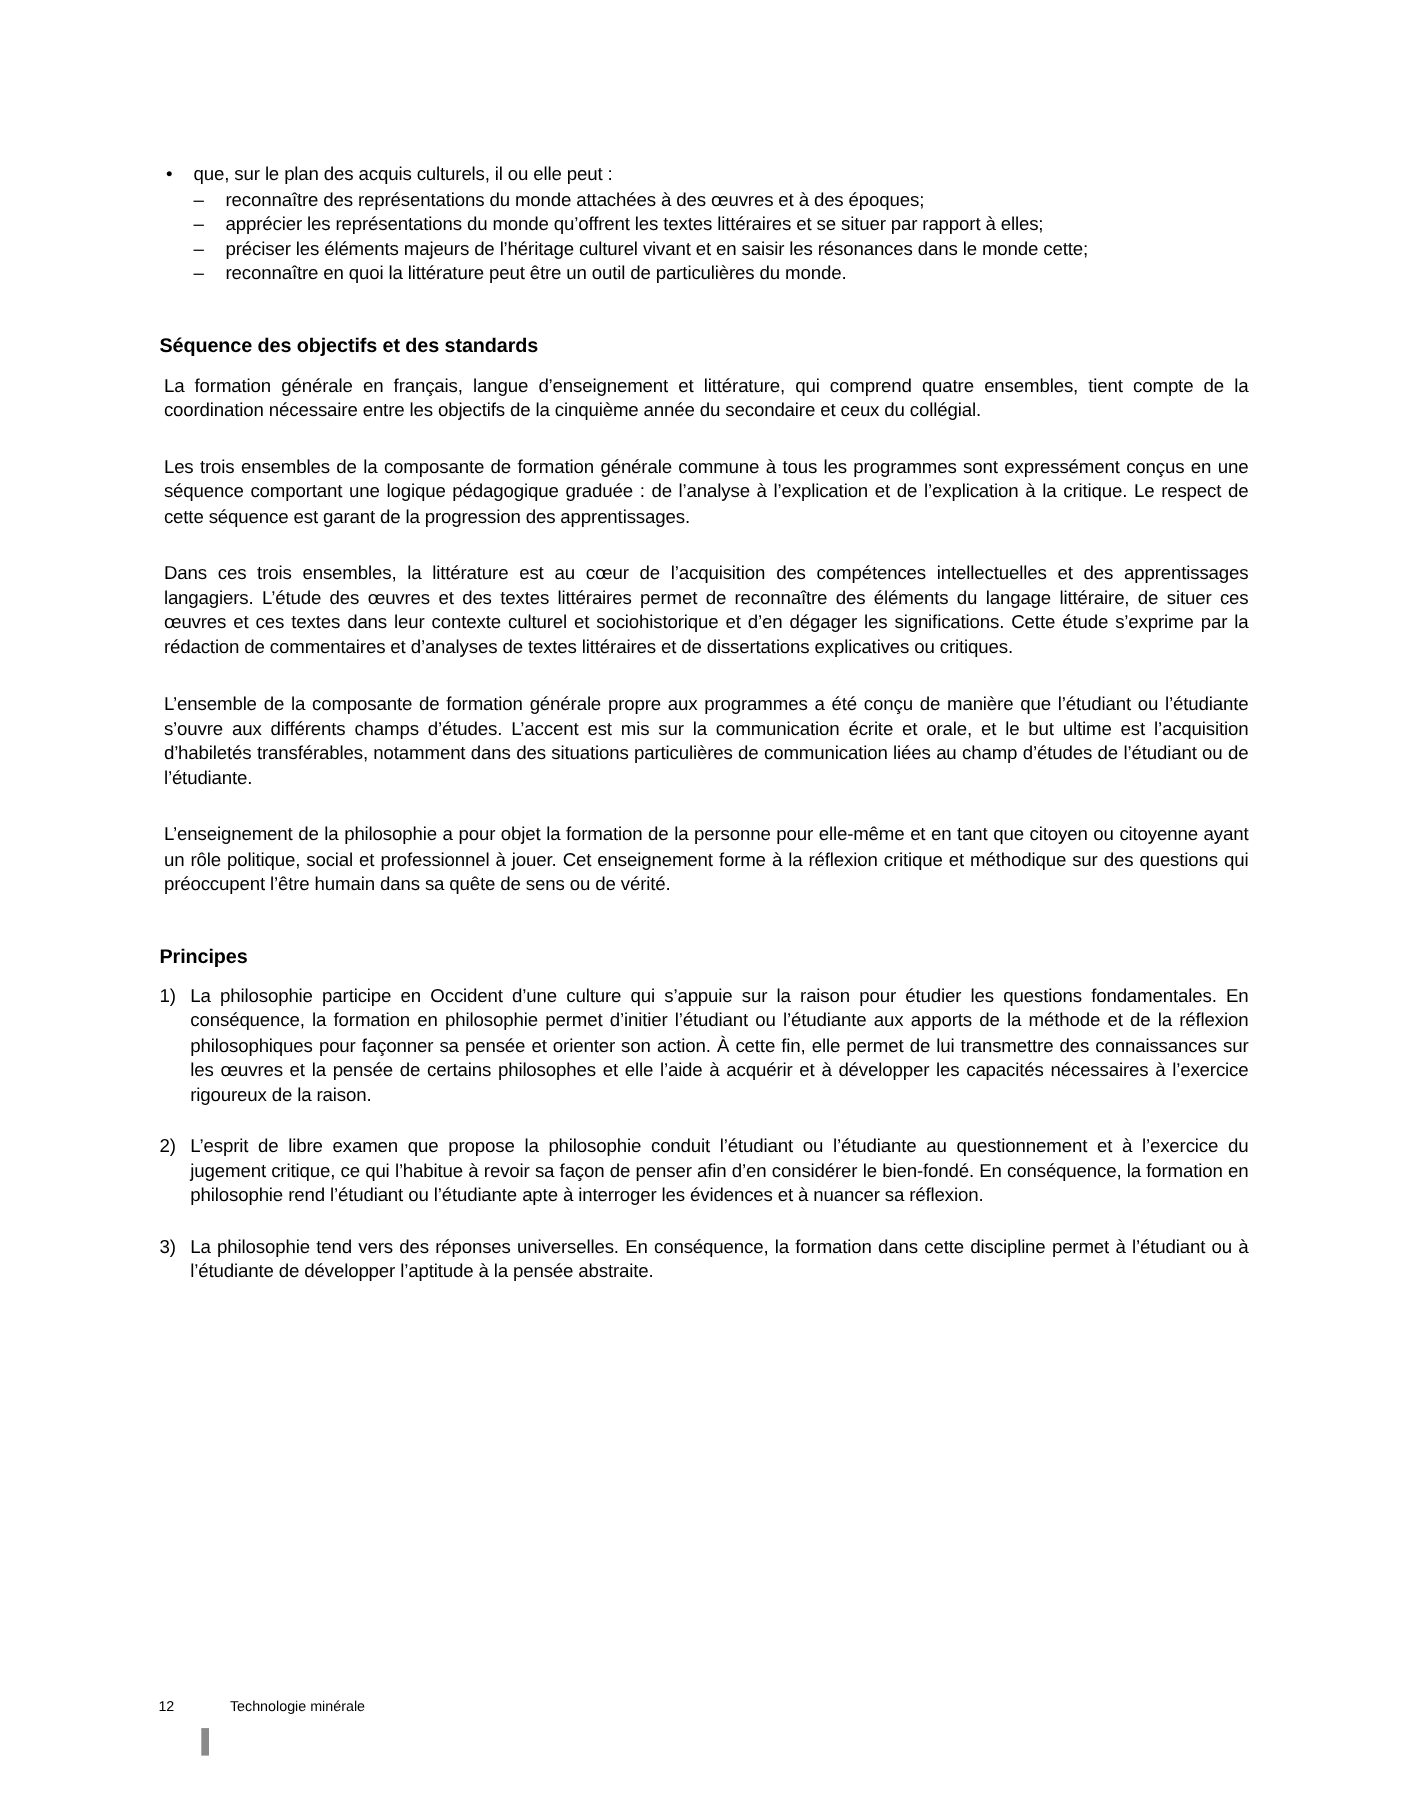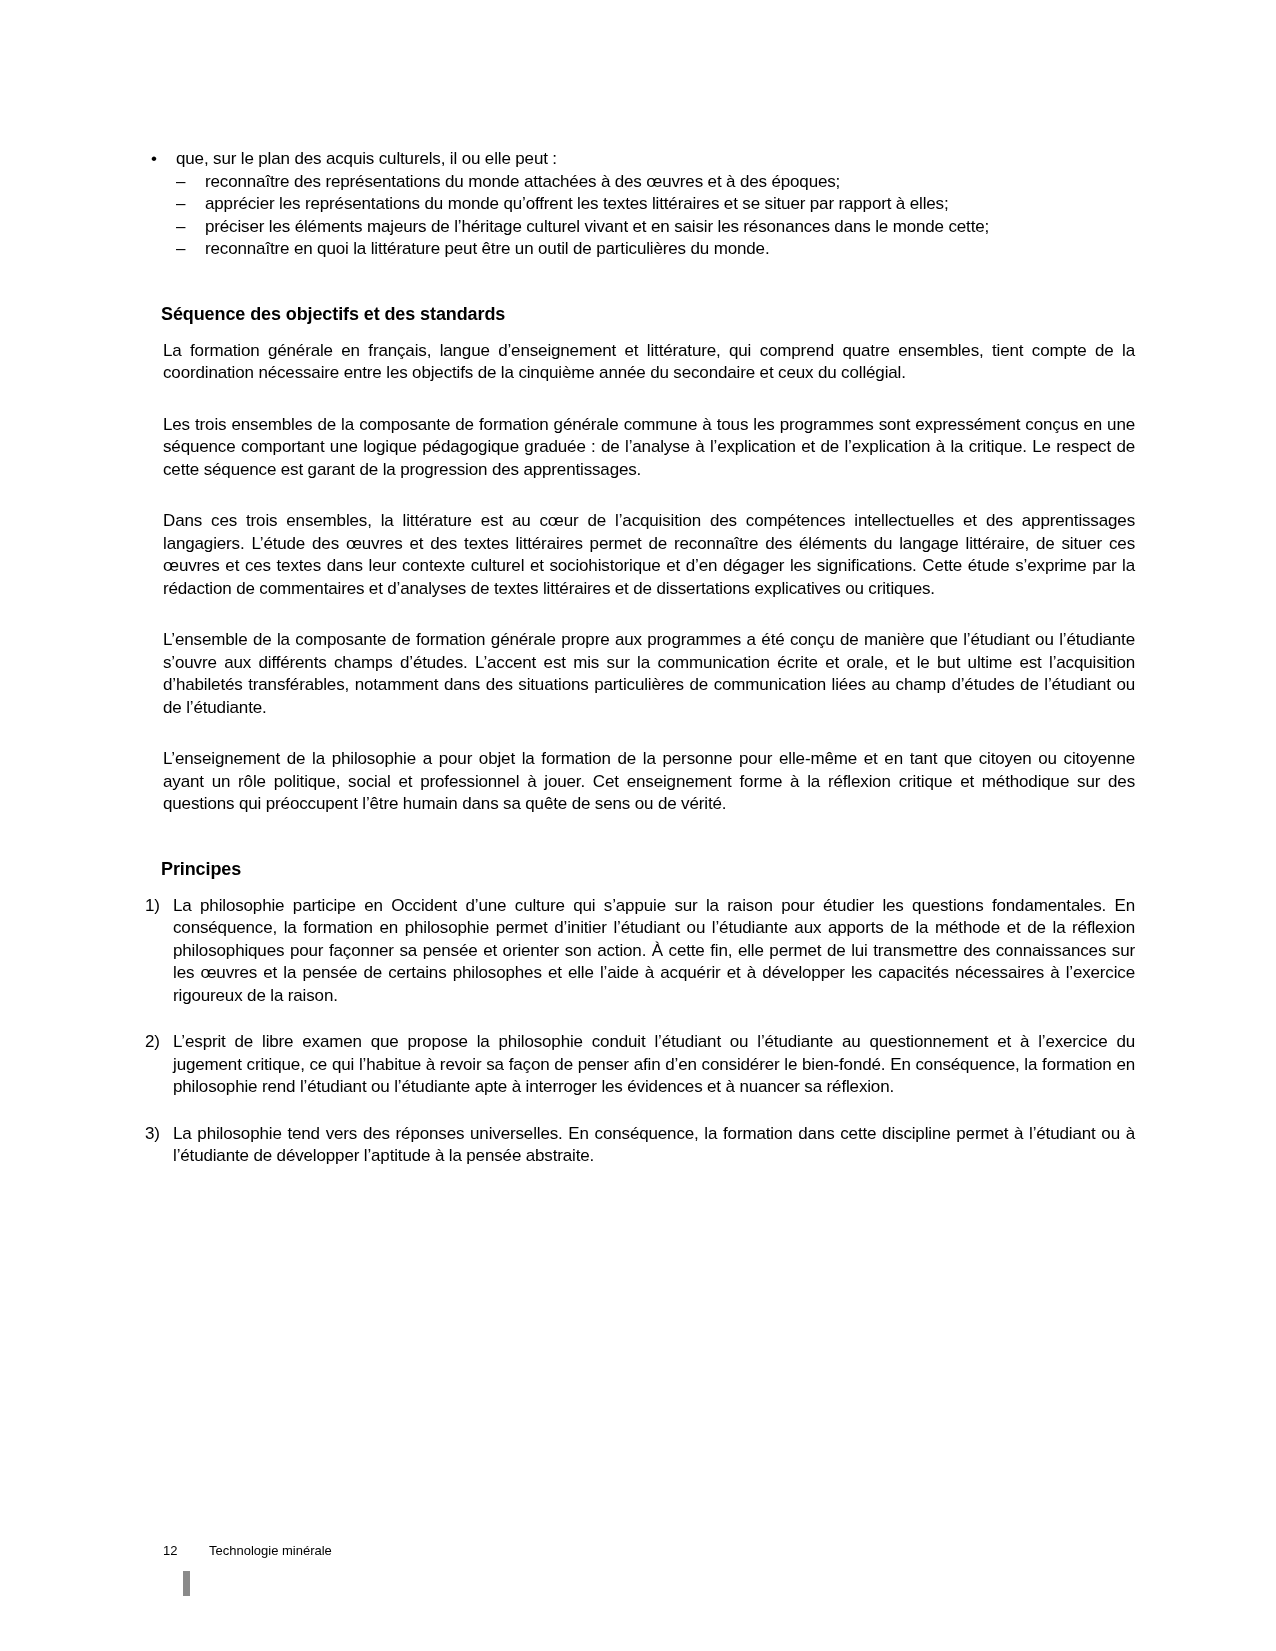--- a/index.html
+++ b/index.html
@@ -37,39 +37,39 @@
   .dash-row .dmark {
     width: 29px;
     flex: 0 0 auto;
   }
   .dash-row .dtext { flex: 1; text-align: justify; }
 
   h2.sec-heading {
     font-size: 18px;
     font-weight: bold;
     line-height: 23px;
-    margin: 42px 0 14px 16px;
+    margin: 42px 0 14px 0;
     letter-spacing: -0.1px;
   }
   p.para {
-    margin: 0 0 29px 18px;
+    margin: 0 0 29px 4px;
     text-align: justify;
   }
   
   .num-row { display: flex; margin: 0 0 24px 0; }
   .num-row .nmark {
     width: 28px;
     flex: 0 0 auto;
   }
   .num-row .ntext { flex: 1; text-align: justify; }
 
   
   .footer-pagenum {
     position: absolute;
-    left: 163px;
+    left: 144px;
     top: 1543px;
     font-size: 13px;
     line-height: 16px;
     letter-spacing: 0;
   }
   .footer-title {
     position: absolute;
     left: 209px;
     top: 1543px;
     font-size: 13px;

